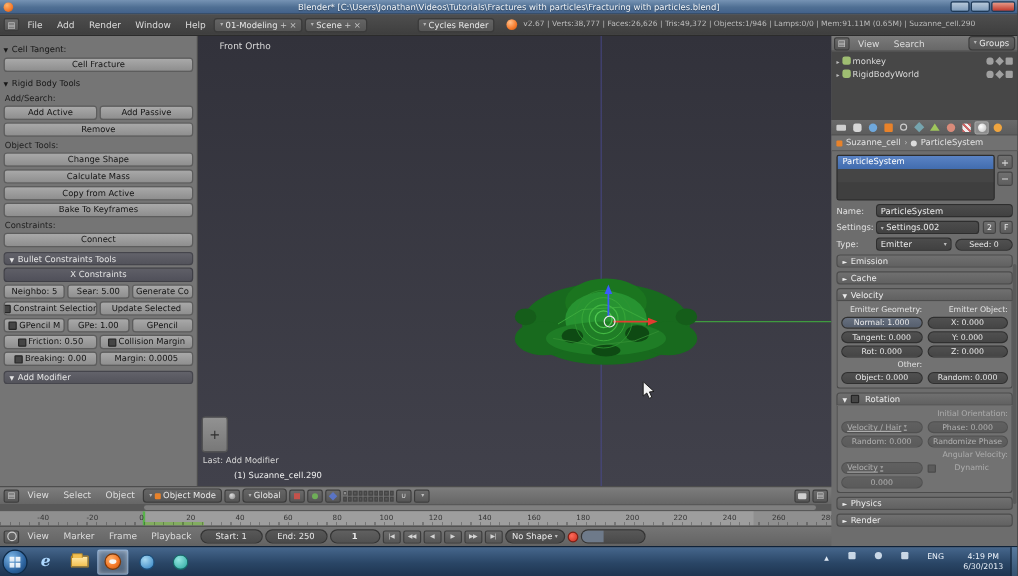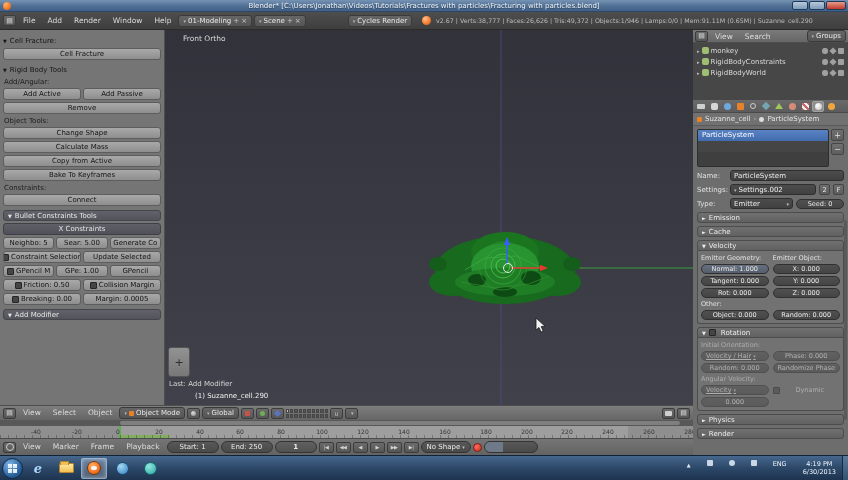--- a/index.html
+++ b/index.html
@@ -146,21 +146,21 @@
   .pbtn-s { width:11px; height:11px; flex:none; background:linear-gradient(#6e6e6e,#5d5d5d);
     border:1px solid #444; border-radius:2px; display:flex; align-items:center; justify-content:center;
     color:#ececec; font-size:6.5px; }
   .phead { height:11px; margin-top:3px; background:linear-gradient(#707070,#616161);
     border:1px solid #4c4c4c; border-radius:3px; display:flex; align-items:center; gap:3px;
     padding:0 4px; color:#ececec; }
   .phead.open { border-radius:3px 3px 0 0; }
   .pbody { border:1px solid #4c4c4c; border-top:none; background:#727272;
     border-radius:0 0 3px 3px; padding:3px; }
   .grid2 { display:grid; grid-template-columns:1fr 1fr; gap:2px 4px; }
-  .glbl { font-size:6.5px; color:#e2e2e2; align-self:center; white-space:nowrap; overflow:hidden; }
+  .glbl { font-size:6.5px; color:#e2e2e2; align-self:center; white-space:nowrap; overflow:hidden;text-align:right; }
   .span2 { grid-column:1 / 3; }
   .pnum { height:10px; background:linear-gradient(#505050,#454545); border:1px solid #303030;
     border-radius:5px; color:#eaeaea; font-size:6.5px; display:flex; align-items:center;
     justify-content:center; white-space:nowrap; overflow:hidden; }
   .pnum.fill { background:linear-gradient(#67707f,#555e6d); }
   .pdrop { justify-content:flex-start; padding:0 4px;text-decoration:underline; }
   .pbody.disabled > * { opacity:.5; }
   .chkrow { display:flex; align-items:center; gap:14px; font-size:6.5px; }
   .pscroll { position:absolute; right:1px; top:120px; width:3px; height:200px; background:#5a5a5a; border-radius:2px; }
 
@@ -235,33 +235,33 @@
     <span class="hdrdrop" style="margin-left:40px">
       <span>Cycles Render</span>
     </span>
     <span class="blogo"></span>
     <span class="stats">v2.67 | Verts:38,777 | Faces:26,626 | Tris:49,372 | Objects:1/946 | Lamps:0/0 | Mem:91.11M (0.65M) | Suzanne_cell.290</span>
   </div>
 
   <div class="abs ts">
     <div class="ts-ph" style="margin-top:2px">
       <span class="tri-d"></span>
-      <span>Cell Fracture:</span>
+      <span>Cell Tangent:</span>
     </div>
     <div class="ts-row">
         <div class="ts-btn">
           <span>Cell Fracture</span>
         </div>
       </div>
 
     <div class="ts-ph">
       <span class="tri-d"></span>
       <span>Rigid Body Tools</span>
     </div>
-    <div class="ts-lbl">Add/Angular:</div>
+    <div class="ts-lbl">Add/Search:</div>
     <div class="ts-row">
       <div class="ts-btn">
           <span>Add Active</span>
         </div>
       <div class="ts-btn">
           <span>Add Passive</span>
         </div>
     </div>
     <div class="ts-row">
         <div class="ts-btn">
@@ -526,30 +526,20 @@
       <span>monkey</span>
       <span class="ol-right">
         <span class="olm eye"></span>
         <span class="olm sel"></span>
         <span class="olm cam"></span>
       </span>
     </div>
     <div class="ol-row">
       <span class="ol-exp"></span>
       <span class="ol-ico"></span>
-      <span>RigidBodyConstraints</span>
-      <span class="ol-right">
-        <span class="olm eye"></span>
-        <span class="olm sel"></span>
-        <span class="olm cam"></span>
-      </span>
-    </div>
-    <div class="ol-row">
-      <span class="ol-exp"></span>
-      <span class="ol-ico"></span>
       <span>RigidBodyWorld</span>
       <span class="ol-right">
         <span class="olm eye"></span>
         <span class="olm sel"></span>
         <span class="olm cam"></span>
       </span>
     </div>
   </div>
 
   <div class="abs props">

